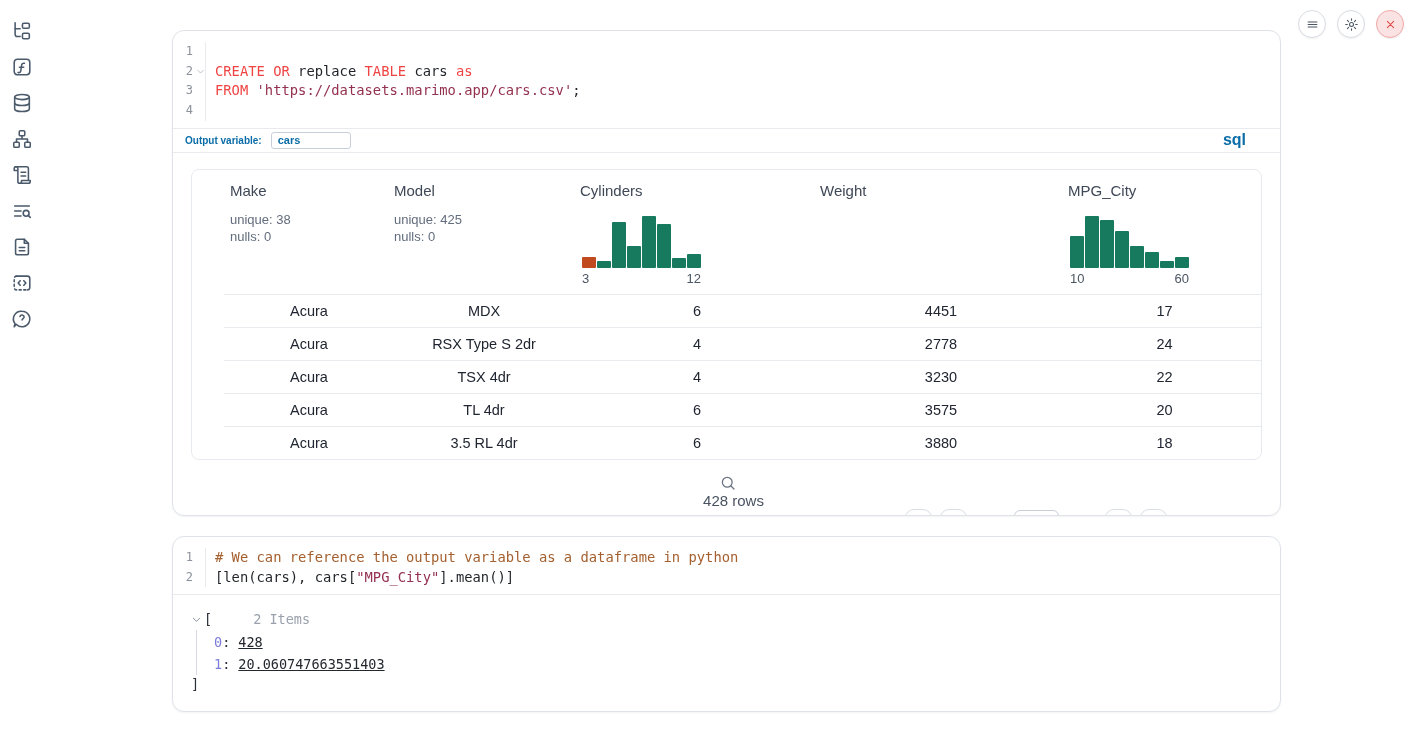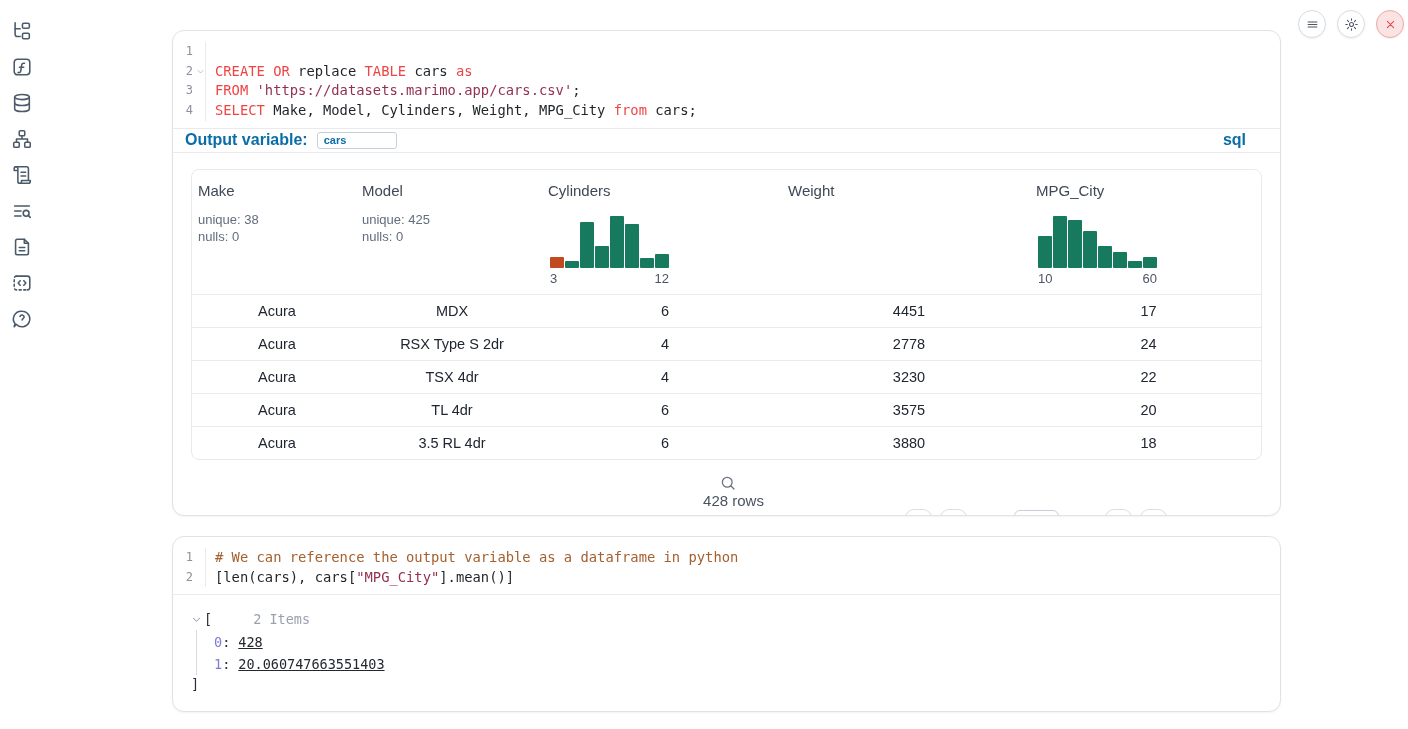--- a/index.html
+++ b/index.html
@@ -40,30 +40,30 @@
   .fold { position:absolute; right:0px; top:5px; width:9px; height:9px; color:#9aa1ab; }
   .code-text { padding-left:9px; white-space:pre; color:#1f2328; }
   .tok-comment { color:#a5602f; }
   .tok-keyword { color:#ef4444; }
   .tok-string  { color:#943150; }
   .tok-plain   { color:#1f2328; }
 
   
   .outvar-row { height:25px; border-top:1px solid #e8eaee; border-bottom:1px solid #e8eaee;
     display:flex; align-items:center; padding:0 34px 0 12px; }
-  .outvar-label { font-size:16px; font-weight:bold; color:#0b6da8; }
+  .outvar-label { font-size:10px; font-weight:bold; color:#0b6da8; }
   .outvar-input { margin-left:9px; width:80px; height:17px; border:1px solid #c7d0da;
     border-radius:3px; font-size:11px; font-weight:bold; color:#0b6da8;
     padding:0 6px; outline:none; font-family:"Liberation Sans", sans-serif; }
   .lang-badge { margin-left:auto; font-size:16px; font-weight:bold; color:#0b6da8; }
 
   
   .table-box { margin:16px 18px 8px 18px; border:1px solid #e6e9ed; border-radius:8px;
     overflow:hidden; }
-  .tgrid { display:grid; grid-template-columns:164px 186px 240px 248px 1fr; }
+  .tgrid { display:grid; grid-template-columns:164px 186px 240px 248px 1fr;margin-left:32px; }
   .thead  { height:124px; }
   .hcell { padding:12px 8px 8px 6px; display:flex; flex-direction:column; cursor:pointer; }
   .hlabel { font-size:15px; color:#3f4857; }
   .hstats { margin-top:12px; font-size:13px; color:#626d7d; line-height:1.33; }
   .hist-wrap { margin-top:auto; width:fit-content; margin-left:2px; }
   .hist { display:flex; align-items:flex-end; gap:1px; height:52px; }
   .bar { width:14px; border-radius:1px; }
   .hist-labels { display:flex; justify-content:space-between; font-size:13px;
     color:#4b5563; margin-top:3px; }
   .trow { height:33px; border-top:1px solid #e8eaee; align-items:center;
@@ -228,21 +228,20 @@
             </svg>
           </span></span>
         <span class="code-text"><span class="tok-keyword">CREATE</span><span class="tok-plain"> </span><span class="tok-keyword">OR</span><span class="tok-plain"> replace </span><span class="tok-keyword">TABLE</span><span class="tok-plain"> cars </span><span class="tok-keyword">as</span></span>
       </div>
       <div class="code-line">
         <span class="gutter">3</span>
         <span class="code-text"><span class="tok-keyword">FROM</span><span class="tok-plain"> </span><span class="tok-string">'https://datasets.marimo.app/cars.csv'</span><span class="tok-plain">;</span></span>
       </div>
       <div class="code-line">
         <span class="gutter">4</span>
-        <span class="code-text"><span class="tok-keyword">SELECT</span><span class="tok-plain"> Make, Model, Cylinders, Weight, MPG_City </span><span class="tok-keyword">from</span><span class="tok-plain"> cars;</span></span>
       </div>
     </div>
 
   <div class="outvar-row">
     <span class="outvar-label">Output variable:</span>
     <input class="outvar-input" value="cars" style="">
     <span class="lang-badge">sql</span>
   </div>
 
   <div class="table-box">

